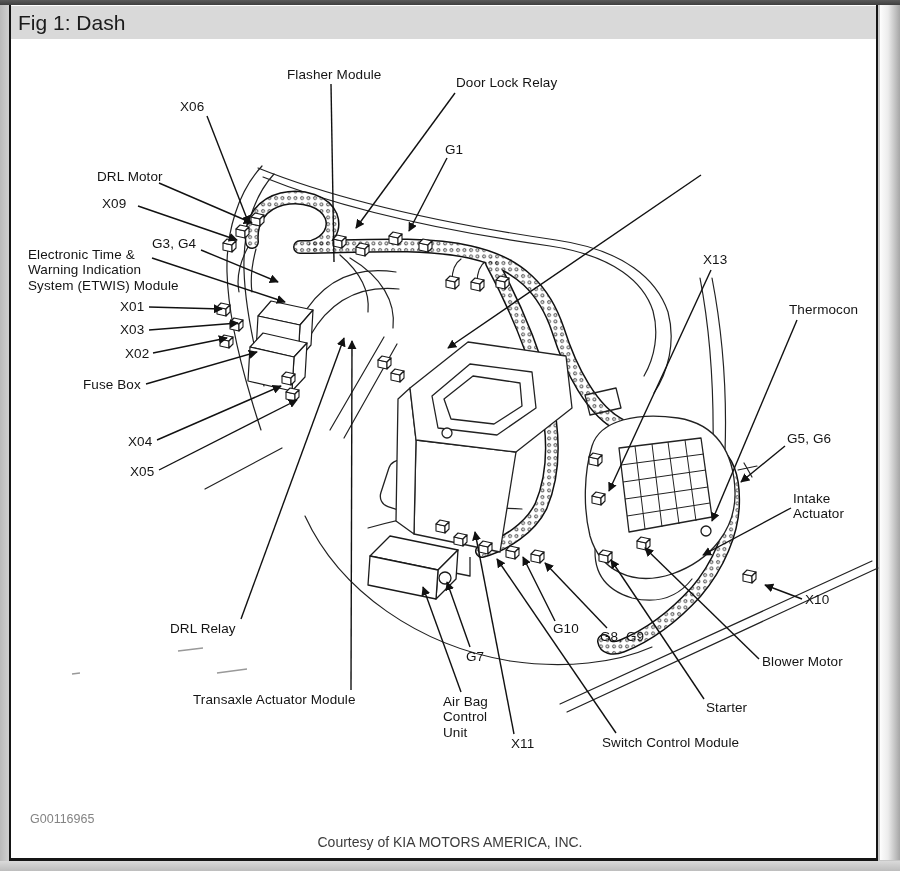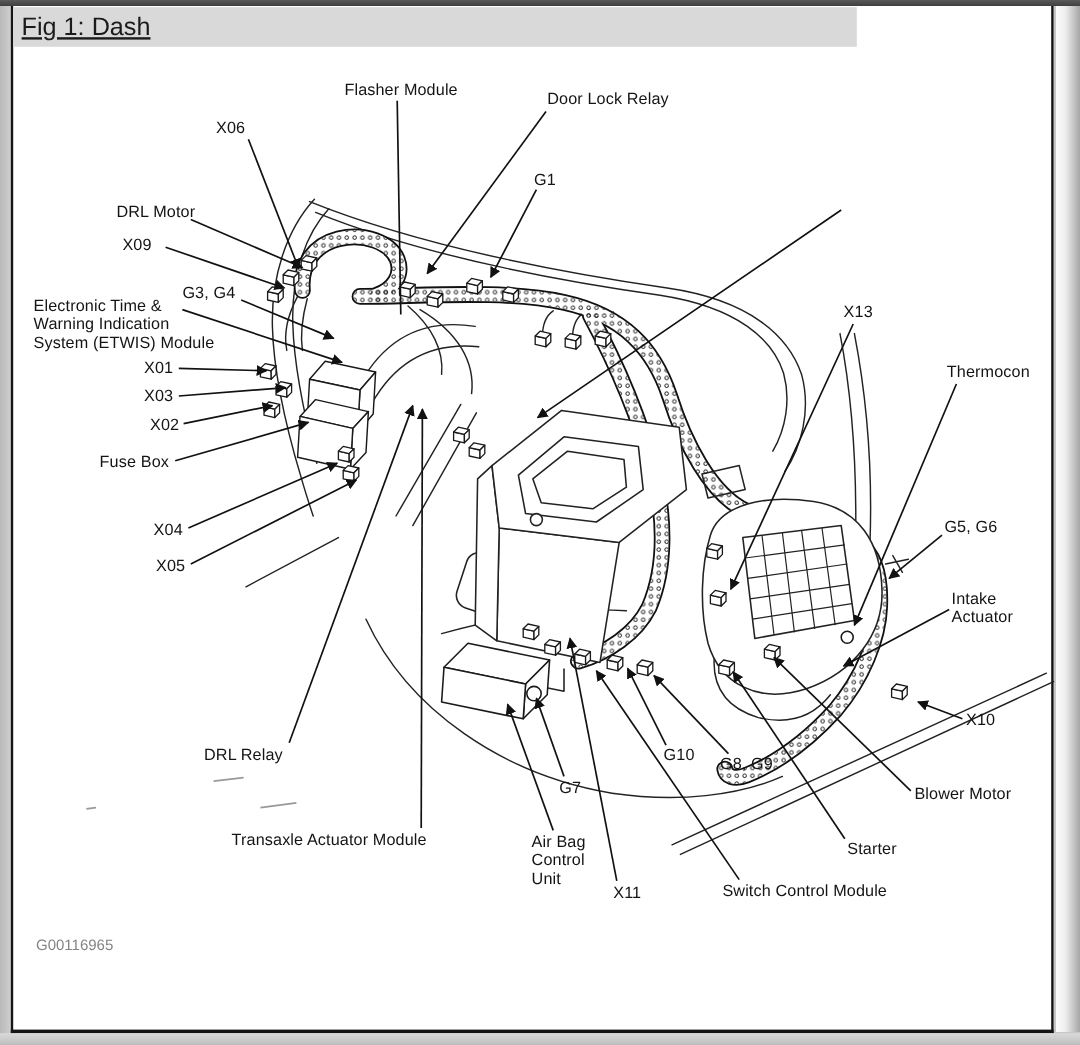--- a/index.html
+++ b/index.html
@@ -9,27 +9,27 @@
               background:linear-gradient(180deg,#5a5a5a,#3f3f3f);}
   .left-strip{position:absolute;left:0;top:5px;width:9px;height:866px;
               background:linear-gradient(90deg,#b9b9b9,#cfcfcf);}
   .right-strip{position:absolute;left:880px;top:5px;width:20px;height:855px;
               background:linear-gradient(90deg,#fdfdfd 0%,#ececec 40%,#a6a6a6 100%);}
   .bottom-strip{position:absolute;left:0;top:861px;width:900px;height:10px;
               background:linear-gradient(180deg,#dadada,#bdbdbd);}
   .win{position:absolute;left:9px;top:5px;width:869px;height:856px;background:#ffffff;
        border-left:2px solid #151515;border-right:2px solid #151515;
        border-bottom:3px solid #151515;box-sizing:border-box;}
-  .titlebar{position:absolute;left:11px;top:6px;width:703px;height:33px;
+  .titlebar{position:absolute;left:11px;top:6px;width:865px;height:33px;
        background:var(--titlebar-bg,#d9d9d9);color:#1b1b1b;font-size:21px;
-       line-height:33px;padding-left:7px;box-sizing:border-box;text-decoration:underline;}
+       line-height:33px;padding-left:7px;box-sizing:border-box;}
   svg.diagram{position:absolute;left:0;top:0;}
   .lbl{position:absolute;color:#141414;font-size:13.5px;line-height:1.13;
        letter-spacing:.1px;white-space:pre-line;}
-  .figid{position:absolute;left:30px;top:781px;color:#848484;font-size:12.5px;}
+  .figid{position:absolute;left:30px;top:812px;color:#848484;font-size:12.5px;}
   .courtesy{position:absolute;left:0;top:834px;width:900px;text-align:center;
        color:#3c3c3c;font-size:14px;}
 </style>
 </head>
 <body>
 
 <div class="stage">
   <div class="chrome-top"></div>
   <div class="left-strip"></div>
   <div class="win"></div>
@@ -230,16 +230,17 @@
   <div class="lbl" style="left:706px;top:700px">Starter</div>
   <div class="lbl" style="left:193px;top:692px">Transaxle Actuator Module</div>
   <div class="lbl" style="left:466px;top:649px">G7</div>
   <div class="lbl" style="left:443px;top:694px">Air Bag
 Control
 Unit</div>
   <div class="lbl" style="left:511px;top:736px">X11</div>
   <div class="lbl" style="left:602px;top:735px">Switch Control Module</div>
 
   <div class="figid">G00116965</div>
+  <div class="courtesy">Courtesy of KIA MOTORS AMERICA, INC.</div>
 
   <div class="right-strip"></div>
   <div class="bottom-strip"></div>
 </div>
 
 </body></html>

